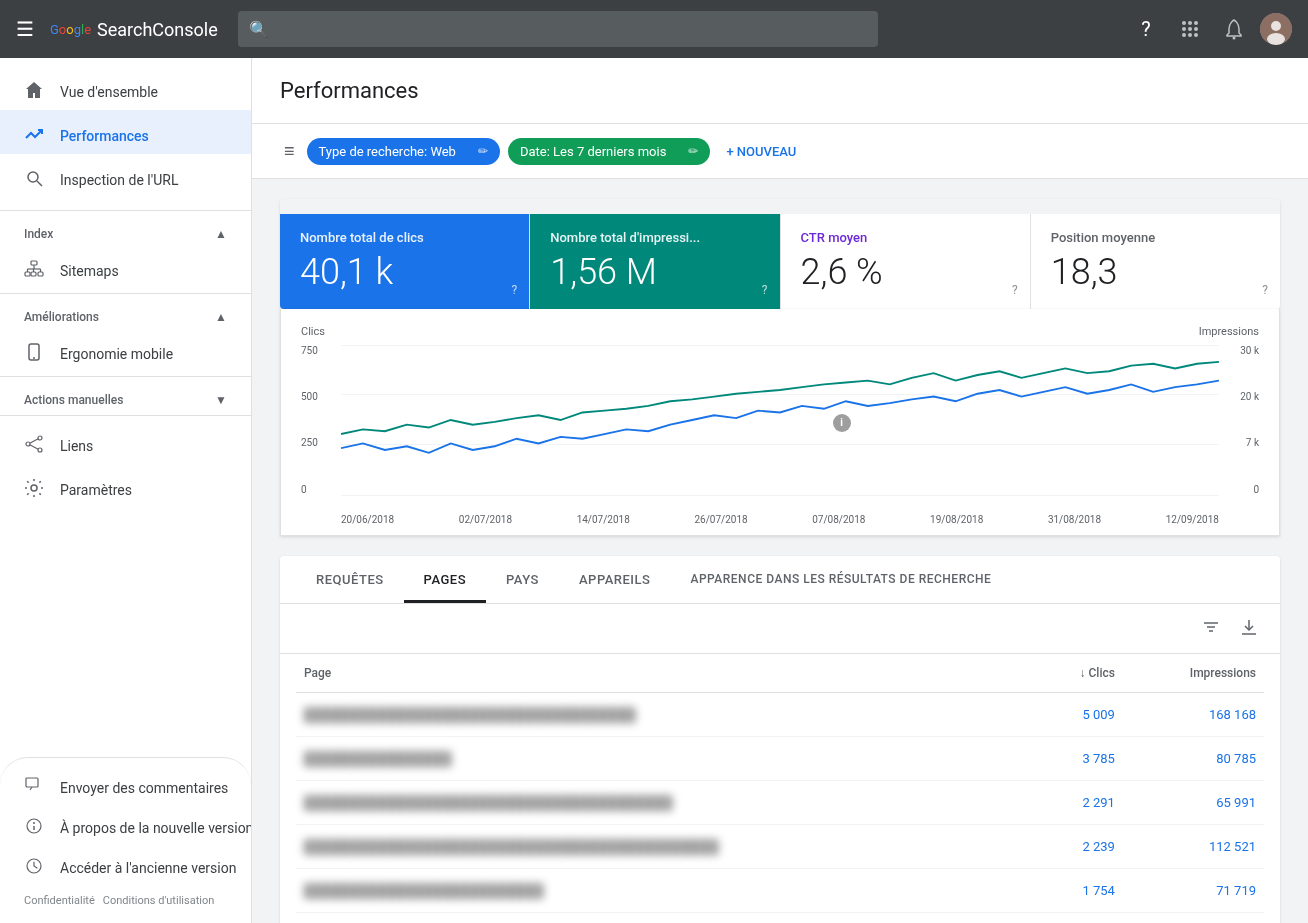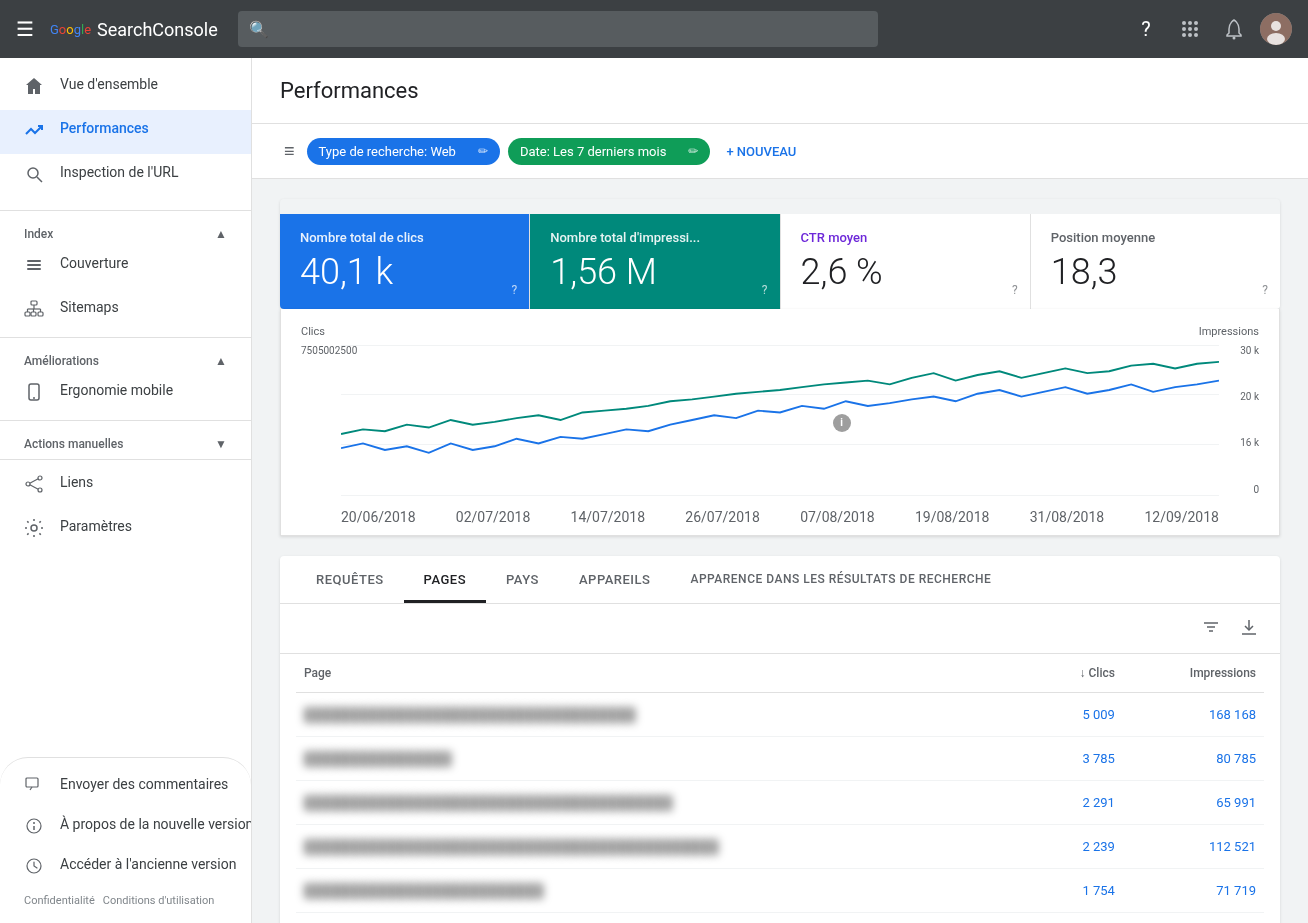--- a/index.html
+++ b/index.html
@@ -41,21 +41,21 @@
     
     .sidebar {
       width: 252px; background: #fff; min-height: calc(100vh - 58px);
       position: fixed; left: 0; top: 58px; bottom: 0;
       display: flex; flex-direction: column;
       border-right: 1px solid #e0e0e0;
       overflow-y: auto;
     }
     .sidebar-section { padding: 8px 0; }
     .sidebar-item {
-      display: flex; align-items: flex-start; gap: 16px;
+      display: flex; align-items: flex-end; gap: 16px;
       padding: 10px 24px; cursor: pointer; height: 44px;
       color: #3c4043; font-size: 14px; white-space: nowrap;
     }
     .sidebar-item.active { background: #e8f0fe; color: #1a73e8; font-weight: 500; }
     .sidebar-item .icon { width: 20px; height: 20px; display: flex; align-items: center; justify-content: center; flex-shrink: 0; }
     .sidebar-group-label {
       font-size: 12px; color: #5f6368; font-weight: 500;
       padding: 12px 24px 4px; display: flex; align-items: center; justify-content: space-between;
     }
     .sidebar-group-label .arrow { cursor: pointer; }
@@ -122,24 +122,24 @@
 
     
     .chart-container {
       background: #fff; border: 1px solid #e0e0e0; border-top: none;
       padding: 16px 20px 10px; position: relative; overflow: hidden;
       box-shadow: 0 1px 3px rgba(0,0,0,0.12);
     }
     .chart-area { position: relative; height: 200px; }
     .chart-y-label-left { position: absolute; left: 0; top: 0; font-size: 11px; color: #5f6368; }
     .chart-y-label-right { position: absolute; right: 0; top: 0; font-size: 11px; color: #5f6368; }
-    .chart-y-values-left { position: absolute; left: 0; top: 20px; bottom: 30px; display: flex; flex-direction: row; justify-content: space-between; font-size: 10px; color: #5f6368; width: 30px; }
+    .chart-y-values-left { position: absolute; left: 0; top: 20px; bottom: 30px; display: flex; flex-direction: column; justify-content: space-between; font-size: 10px; color: #5f6368; width: 30px; }
     .chart-y-values-right { position: absolute; right: 0; top: 20px; bottom: 30px; display: flex; flex-direction: column; justify-content: space-between; font-size: 10px; color: #5f6368; width: 30px; text-align: right; }
     .chart-plot { position: absolute; left: 40px; right: 40px; top: 20px; bottom: 30px; }
-    .chart-x-labels { position: absolute; left: 40px; right: 40px; bottom: 0; display: flex; justify-content: space-between; font-size: 14px; color: #5f6368; }
+    .chart-x-labels { position: absolute; left: 40px; right: 40px; bottom: 0; display: flex; justify-content: space-between; font-size: 10px; color: #5f6368; }
     .chart-gridlines { position: absolute; left: 40px; right: 40px; top: 20px; bottom: 30px; }
     .gridline { position: absolute; left: 0; right: 0; border-top: 1px solid #f1f3f4; }
     .chart-annotation { position: absolute; cursor: pointer; }
 
     
     .tabs-section { background: #fff; margin-top: 20px; border-radius: 4px; box-shadow: 0 1px 3px rgba(0,0,0,0.12); }
     .tabs-row {
       display: flex; border-bottom: 1px solid #e0e0e0;
       padding: 0 16px;
     }
@@ -252,30 +252,20 @@
 
     <hr class="sidebar-divider">
 
     <div class="sidebar-group-label">
       <span>Index</span>
       <span class="arrow">▲</span>
     </div>
     <div class="sidebar-item">
       <span class="icon">
         <svg width="20" height="20" viewBox="0 0 20 20">
-            <rect x="3" y="5" width="14" height="2" rx="1" fill="#5f6368"></rect>
-            <rect x="3" y="9" width="14" height="2" rx="1" fill="#5f6368"></rect>
-            <rect x="3" y="13" width="14" height="2" rx="1" fill="#5f6368"></rect>
-          </svg>
-      </span>
-      <span>Couverture</span>
-    </div>
-    <div class="sidebar-item">
-      <span class="icon">
-        <svg width="20" height="20" viewBox="0 0 20 20">
             <rect x="7" y="2" width="6" height="4" rx="1" stroke="#5f6368" stroke-width="1.2" fill="none"></rect>
             <rect x="1" y="13" width="5" height="4" rx="1" stroke="#5f6368" stroke-width="1.2" fill="none"></rect>
             <rect x="7" y="13" width="5" height="4" rx="1" stroke="#5f6368" stroke-width="1.2" fill="none"></rect>
             <rect x="14" y="13" width="5" height="4" rx="1" stroke="#5f6368" stroke-width="1.2" fill="none"></rect>
             <line x1="10" y1="6" x2="10" y2="10" stroke="#5f6368" stroke-width="1.2"></line>
             <line x1="3.5" y1="10" x2="16.5" y2="10" stroke="#5f6368" stroke-width="1.2"></line>
             <line x1="3.5" y1="10" x2="3.5" y2="13" stroke="#5f6368" stroke-width="1.2"></line>
             <line x1="9.5" y1="10" x2="9.5" y2="13" stroke="#5f6368" stroke-width="1.2"></line>
             <line x1="16.5" y1="10" x2="16.5" y2="13" stroke="#5f6368" stroke-width="1.2"></line>
           </svg>
@@ -418,21 +408,21 @@
 
           <div class="chart-y-values-left">
             <span>750</span>
             <span>500</span>
             <span>250</span>
             <span>0</span>
           </div>
           <div class="chart-y-values-right">
             <span>30 k</span>
             <span>20 k</span>
-            <span>16 k</span>
+            <span>7 k</span>
             <span>0</span>
           </div>
 
           <div class="chart-gridlines">
             <div class="gridline" style="top:0%"></div>
             <div class="gridline" style="top:33%"></div>
             <div class="gridline" style="top:66%"></div>
             <div class="gridline" style="top:100%"></div>
           </div>
 

